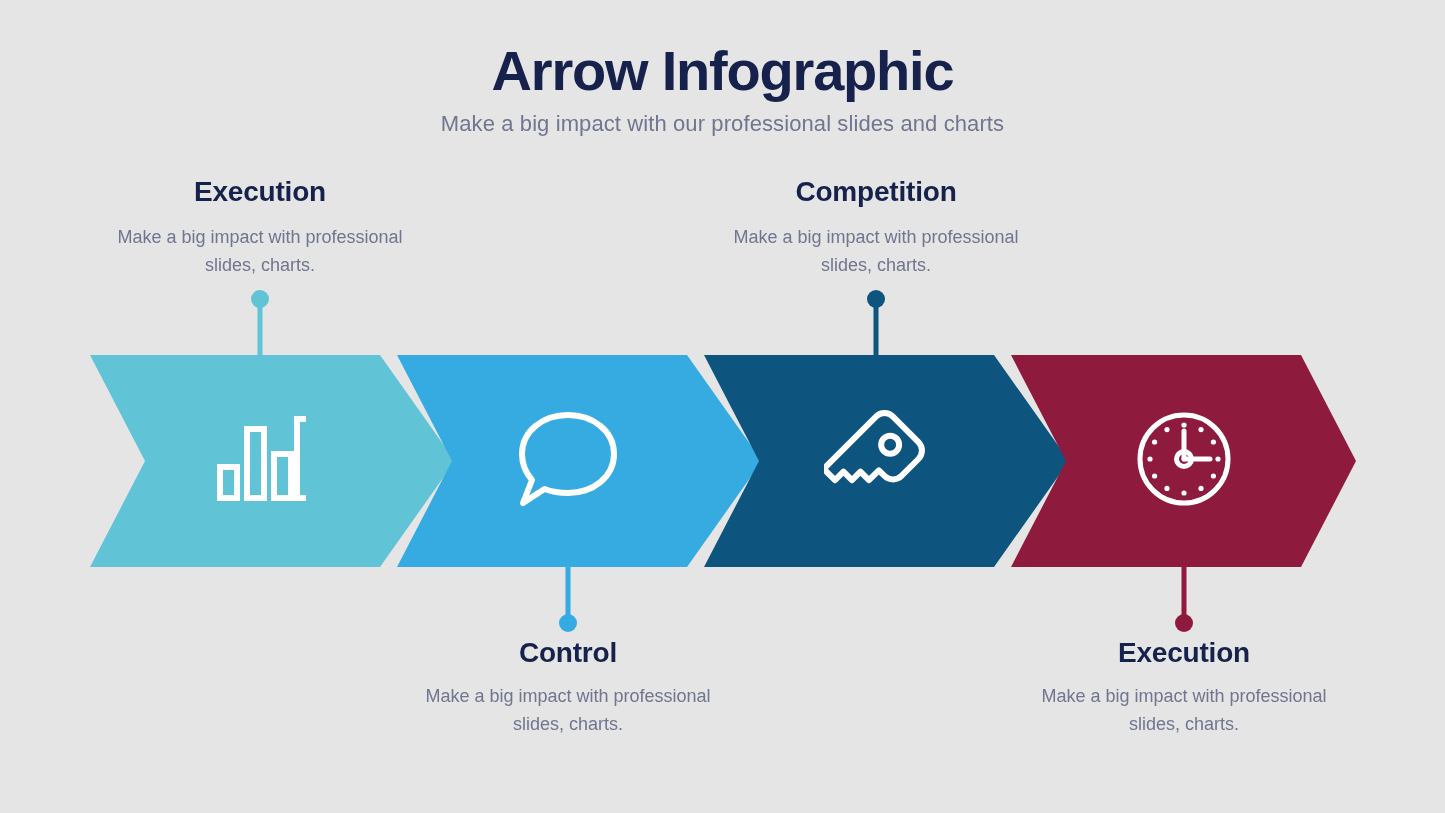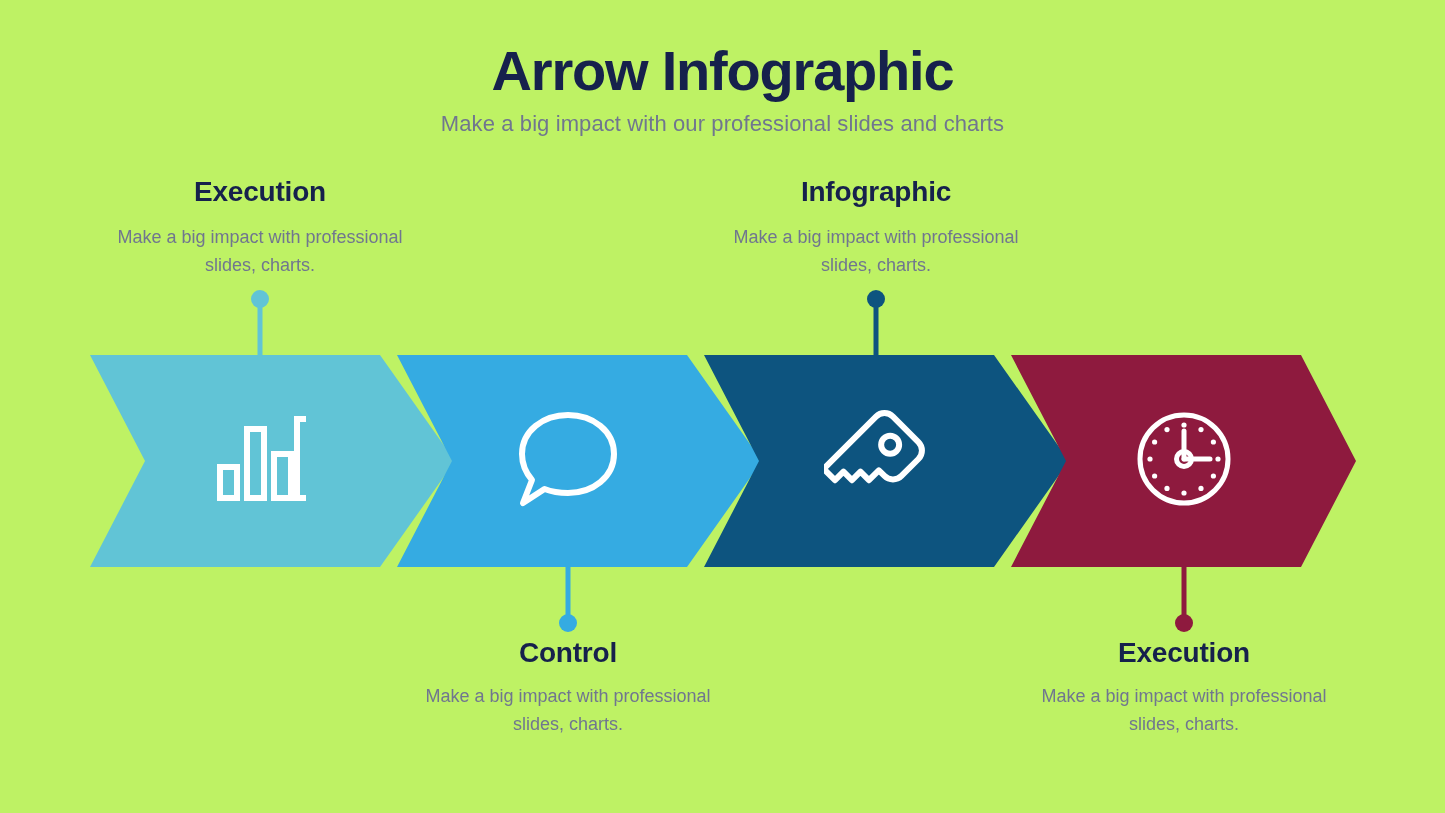--- a/index.html
+++ b/index.html
@@ -11,21 +11,21 @@
     width: 1445px;
     height: 813px;
     font-family: "Liberation Sans", sans-serif;
     -webkit-font-smoothing: antialiased;
     overflow: hidden;
   }
   #slide {
     position: relative;
     width: 1445px;
     height: 813px;
-    background: #bef264;
+    background: #e5e5e5;
     overflow: hidden;
   }
 
   
   #header {
     position: absolute;
     top: 42px;
     left: 0;
     width: 1445px;
     text-align: center;
@@ -237,21 +237,21 @@
     <p class="callout-title" style="color: rgb(22, 33, 76);">Execution</p>
     <p class="callout-desc" style="color: rgb(112, 118, 143);">Make a big impact with professional slides, charts.</p>
   </div>
 
   <div class="callout below" style="left:403px; top:637px;text-align:center;">
     <p class="callout-title" style="color: rgb(22, 33, 76);">Control</p>
     <p class="callout-desc" style="color: rgb(112, 118, 143);">Make a big impact with professional slides, charts.</p>
   </div>
 
   <div class="callout above" style="left:711px; top:176px;">
-    <p class="callout-title" style="color: rgb(22, 33, 76);">Infographic</p>
+    <p class="callout-title" style="color: rgb(22, 33, 76);">Competition</p>
     <p class="callout-desc" style="color: rgb(112, 118, 143);">Make a big impact with professional slides, charts.</p>
   </div>
 
   <div class="callout below" style="left:1019px; top:637px;">
     <p class="callout-title" style="color: rgb(22, 33, 76);">Execution</p>
     <p class="callout-desc" style="color: rgb(112, 118, 143);">Make a big impact with professional slides, charts.</p>
   </div>
 
 </div>
 

